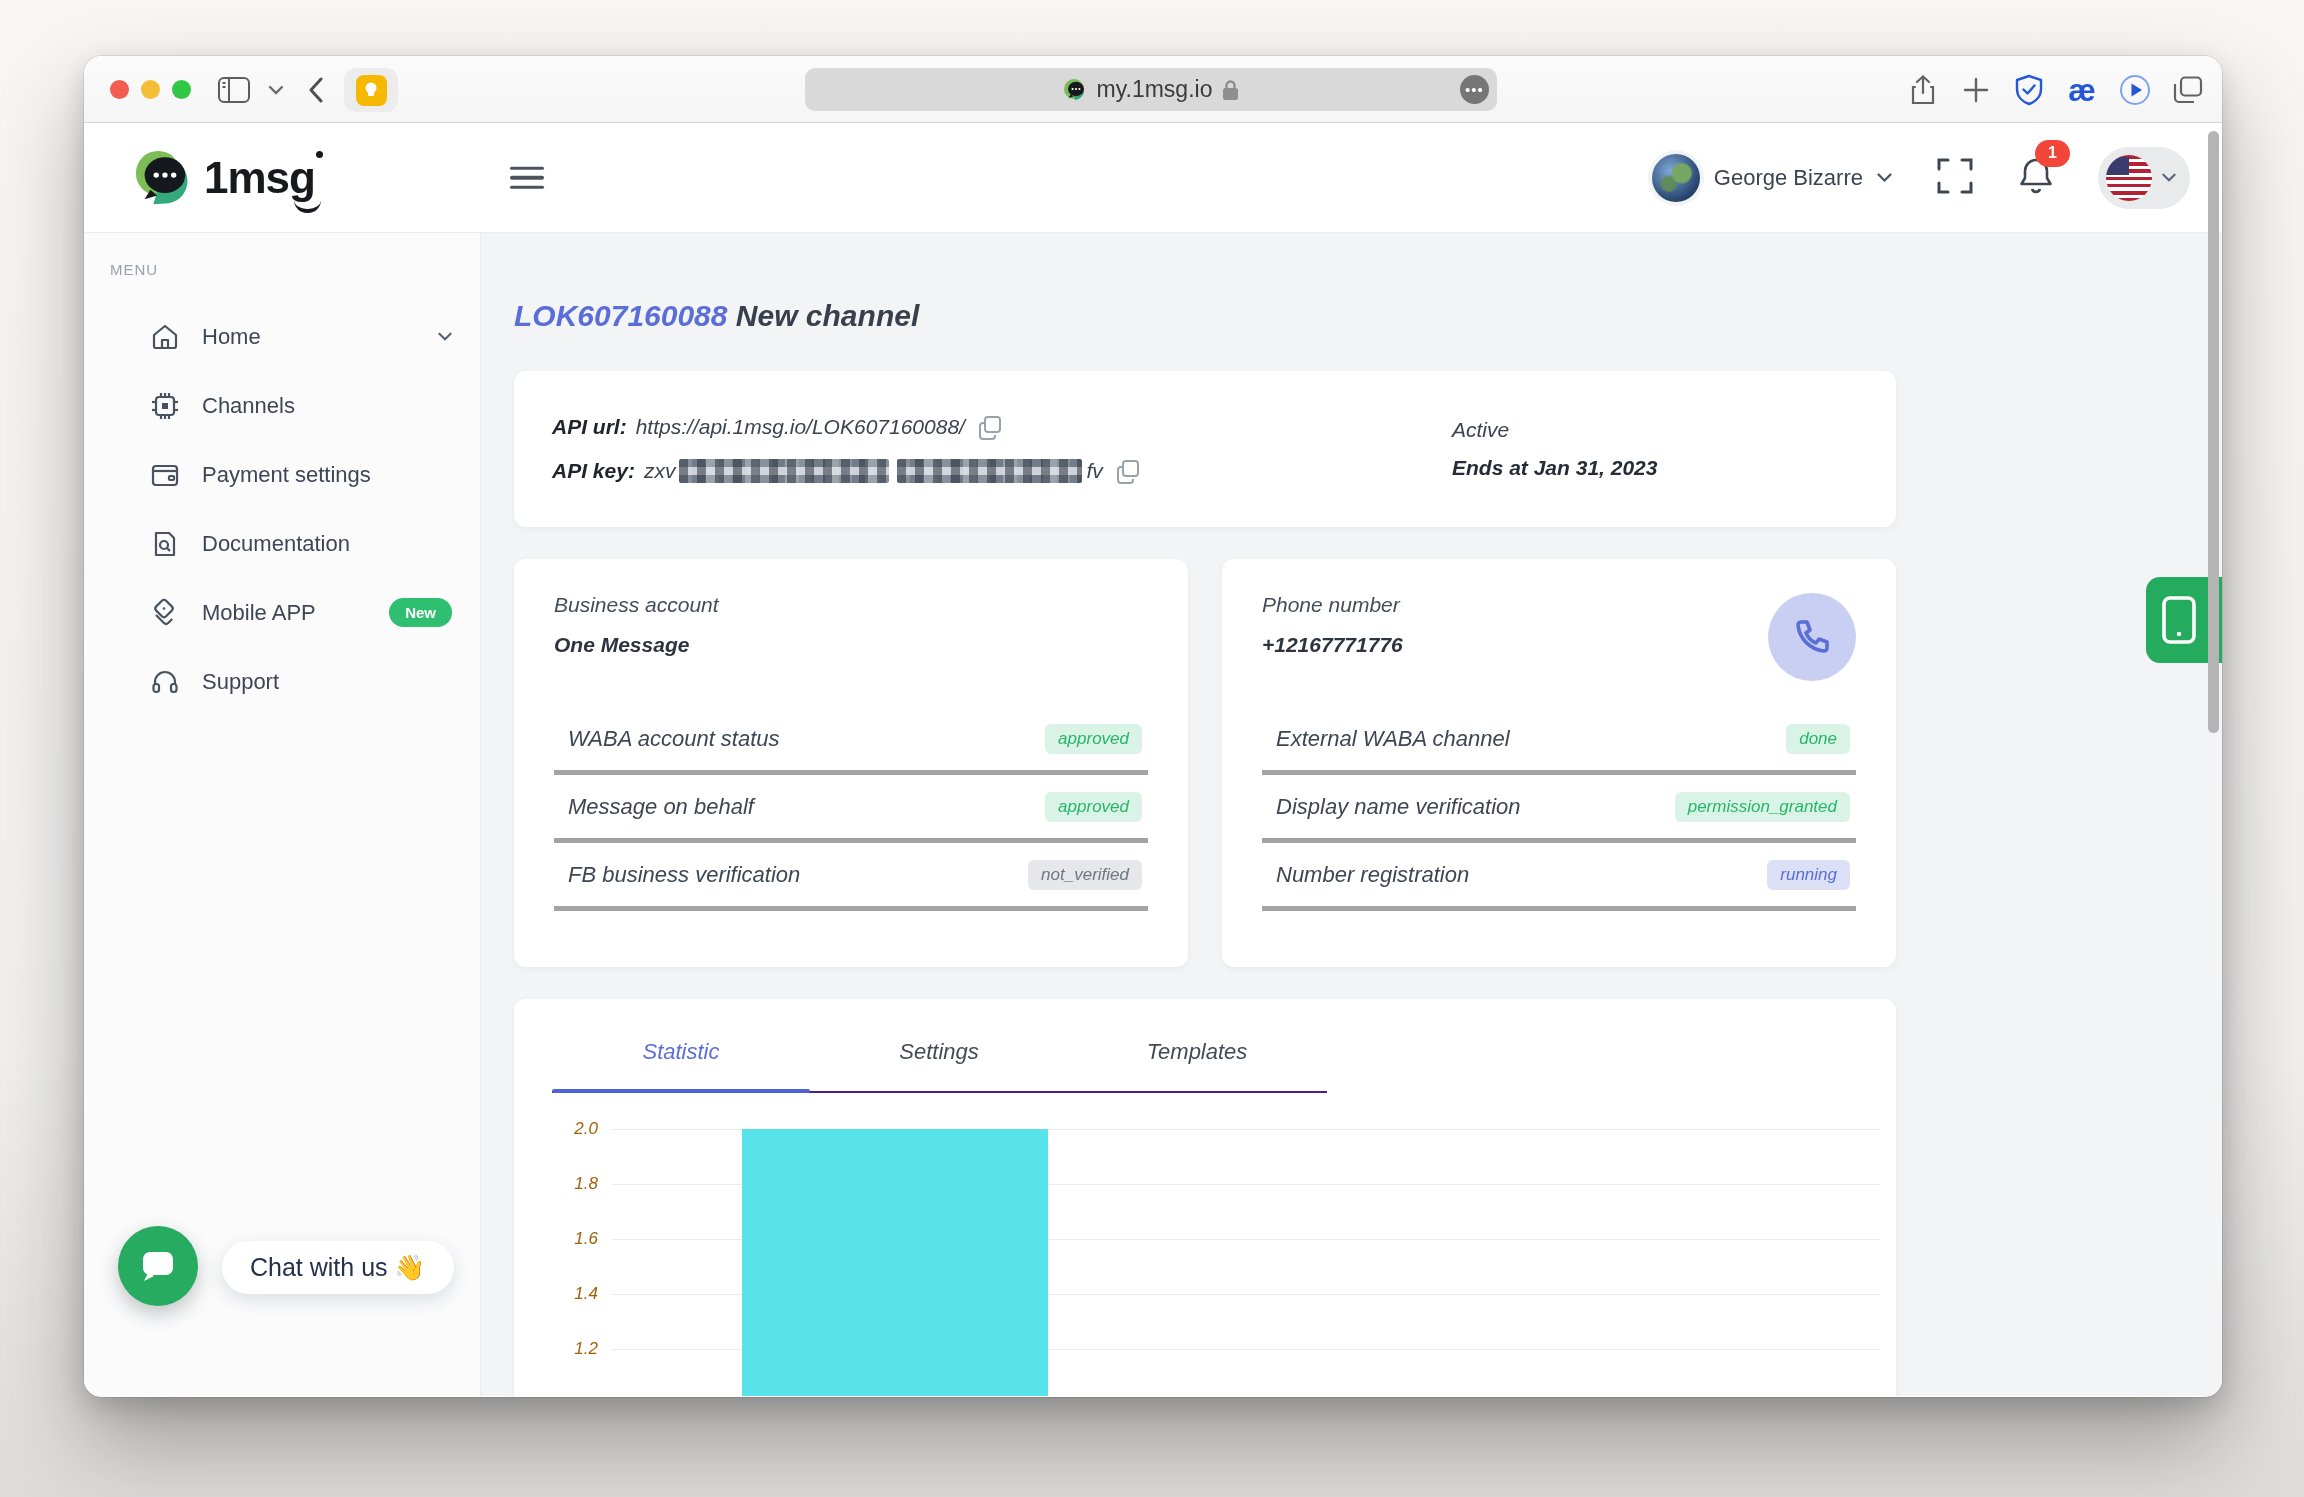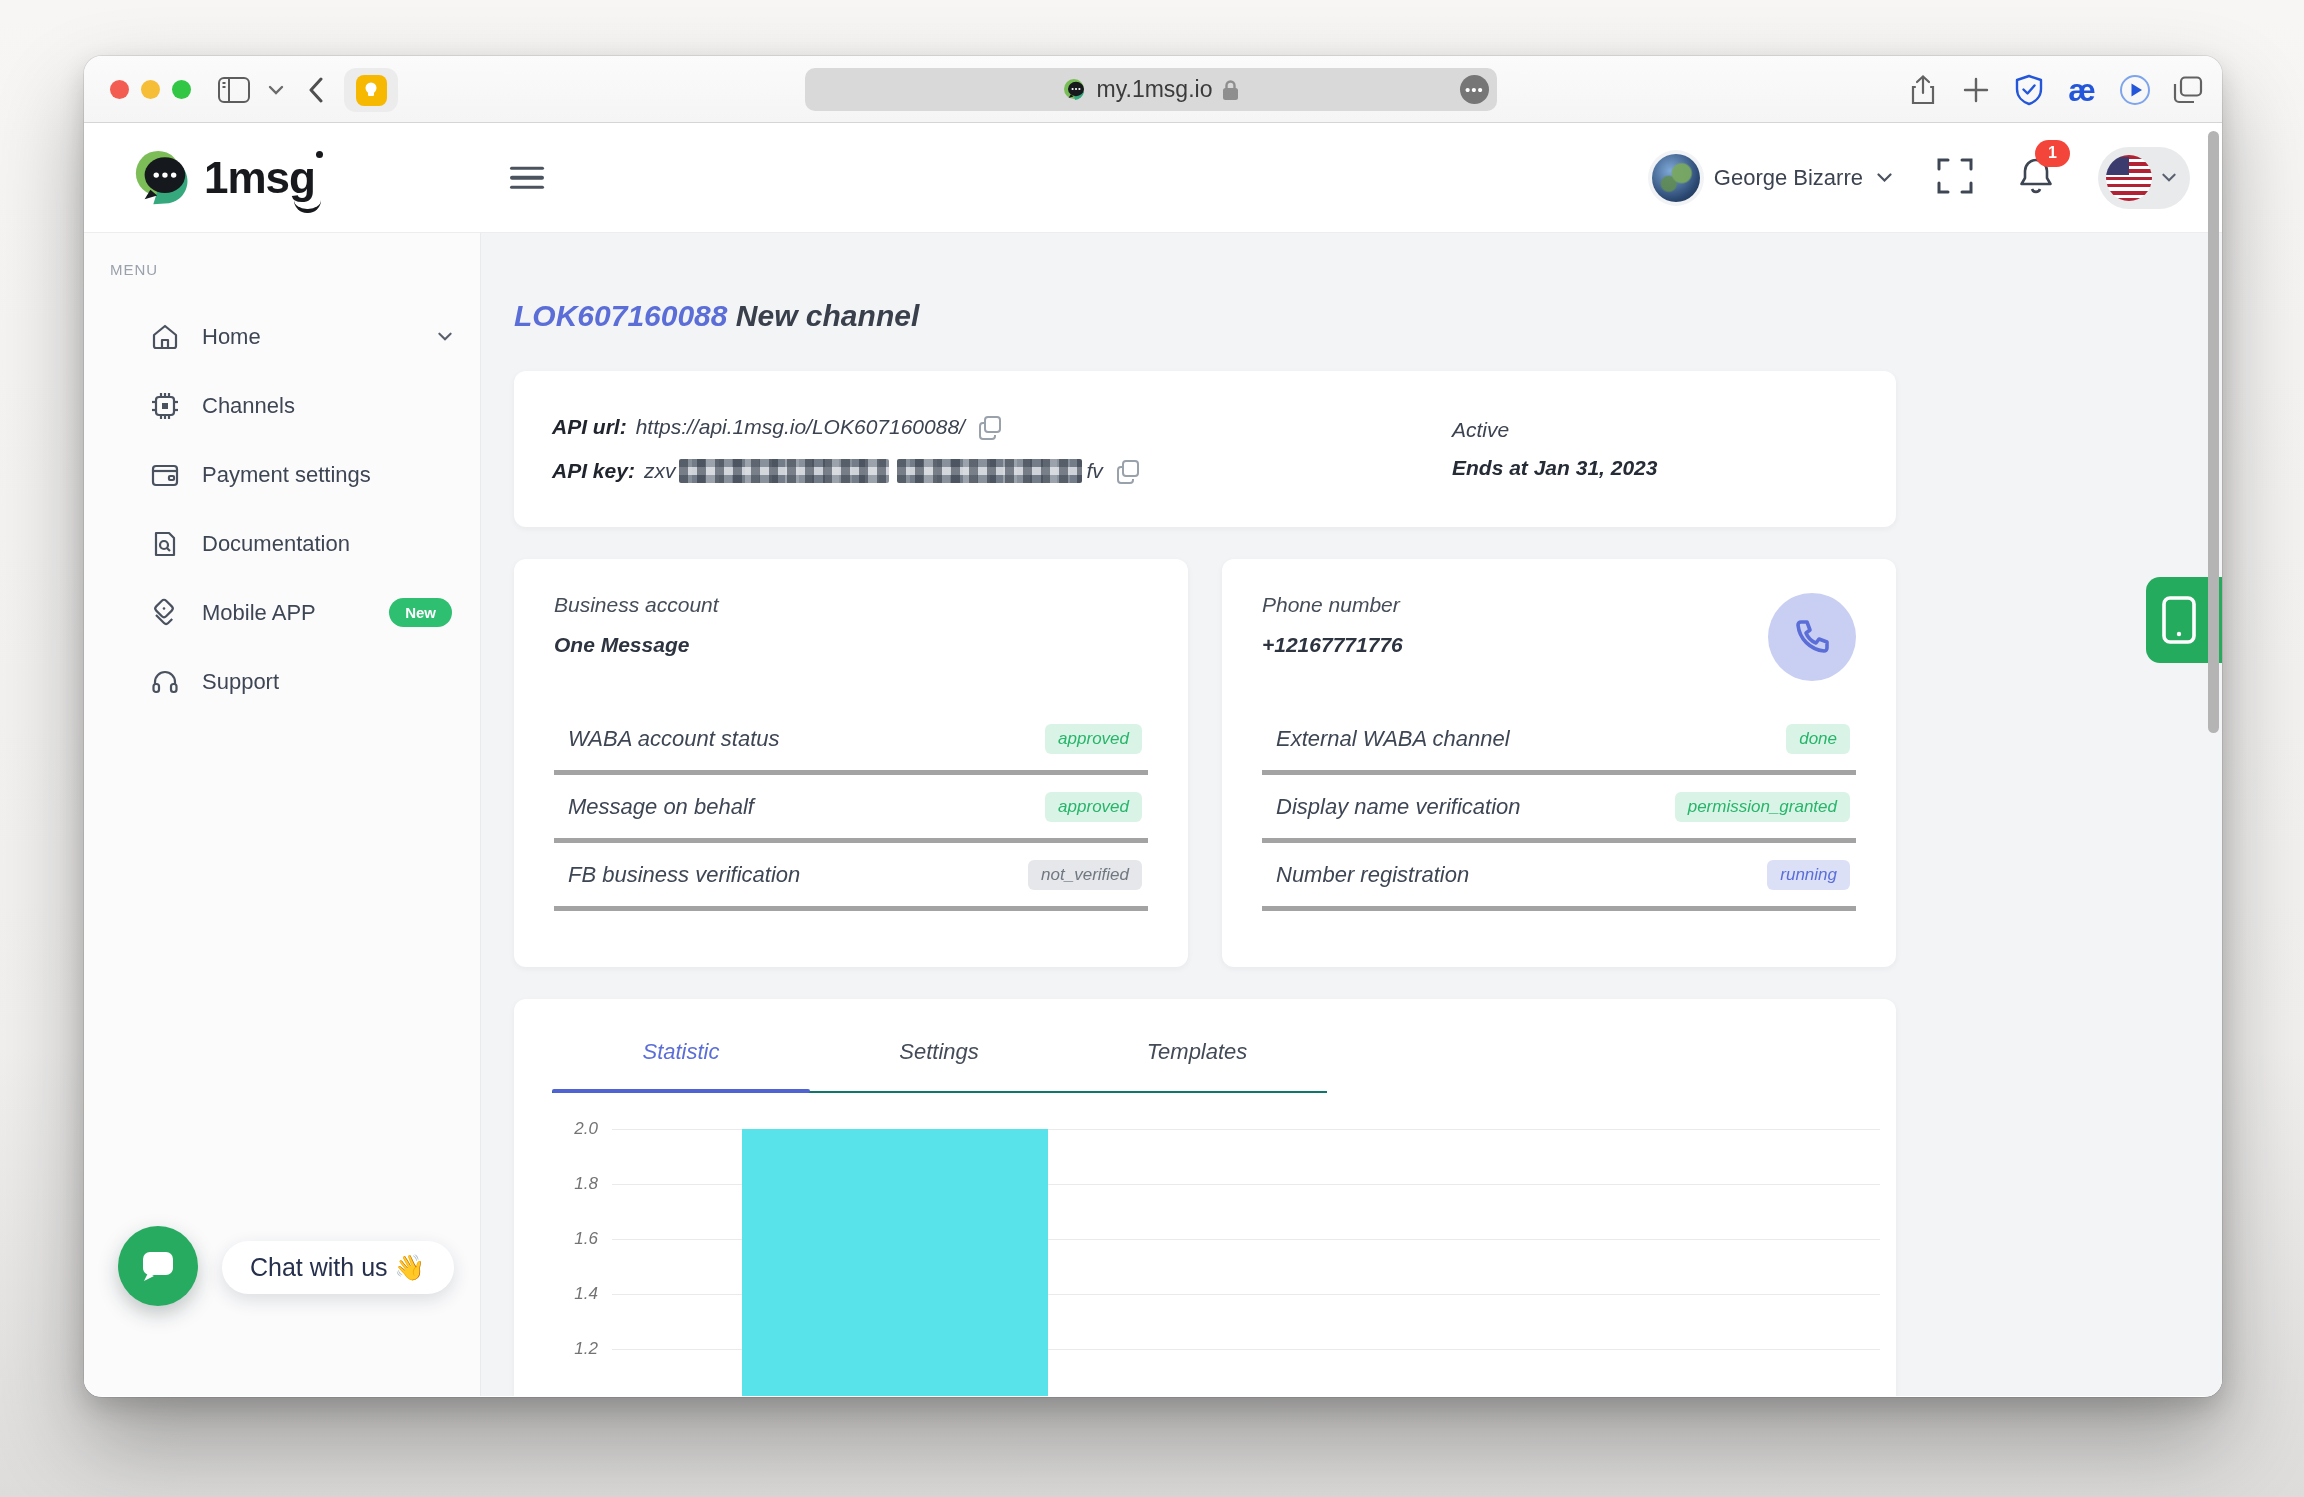--- a/index.html
+++ b/index.html
@@ -105,29 +105,29 @@
   .phone-circle { position:absolute; top:34px; right:40px; width:88px; height:88px; border-radius:50%;
     background:#c9cff2; display:flex; align-items:center; justify-content:center; }
   .rows { margin-top:50px; }
   .status-row { display:flex; align-items:center; justify-content:space-between; height:68px;
     border-bottom:5px solid #a3a3a3; padding:0 6px 0 14px; font-size:22px; color:#3e4654;gap:34px; }
   .badge { border-radius:6px; padding:5px 13px; font-size:17px; white-space:nowrap; }
   .badge[data-type="green"]  { background:#d9f4e6; color:#27b56a; }
   .badge[data-type="gray"]   { background:#e5e7ea; color:#6f7781; }
   .badge[data-type="indigo"] { background:#dbe0f7; color:#5b6ed8; }
   .stats-card { width:1382px; height:600px; margin-top:32px; padding-top:26px; border-radius:12px 12px 0 0; }
-  .tabs { display:flex; width:775px; margin-left:38px; border-bottom:2px solid #0f766e; }
+  .tabs { display:flex; width:775px; margin-left:38px; border-bottom:2px solid #4c1d95; }
   .tab { width:258px; text-align:center; padding:14px 0 26px; font-size:22px; color:#434b57; position:relative; cursor:pointer; }
   .tab.active { color:#5b6ed8; }
   .tab.active::after { content:""; position:absolute; left:0; right:0; bottom:-2px; height:4px;
     background:#4f63d2; border-radius:3px; }
   .chart { position:relative; height:330px; margin:36px 16px 0 40px; }
   .gridrow { position:absolute; left:0; right:0; }
   .tick { position:absolute; left:0; top:0; width:44px; text-align:right; transform:translateY(-50%);
-    font-size:17px; color:#737373; }
+    font-size:17px; color:#a16207; }
   .gridline { position:absolute; left:58px; right:0; top:0; height:1px; background:#e9eaec; }
   .bar { position:absolute; width:306px; }
   
   .chat-circle { position:absolute; left:34px; top:1170px; width:80px; height:80px; border-radius:50%;
     background:#27ab61; display:flex; align-items:center; justify-content:center;
     box-shadow:0 8px 20px rgba(20,40,30,.25); cursor:pointer; z-index:8; }
   .chat-pill { position:absolute; left:138px; top:1185px; height:53px; border-radius:27px; background:#fff;
     display:flex; align-items:center; padding:0 28px; font-size:25px; color:#26304d;
     box-shadow:0 6px 18px rgba(30,40,60,.14); cursor:pointer; z-index:8; }
   .side-btn { position:absolute; right:0; top:521px; width:76px; height:86px; background:#25ab5e;

